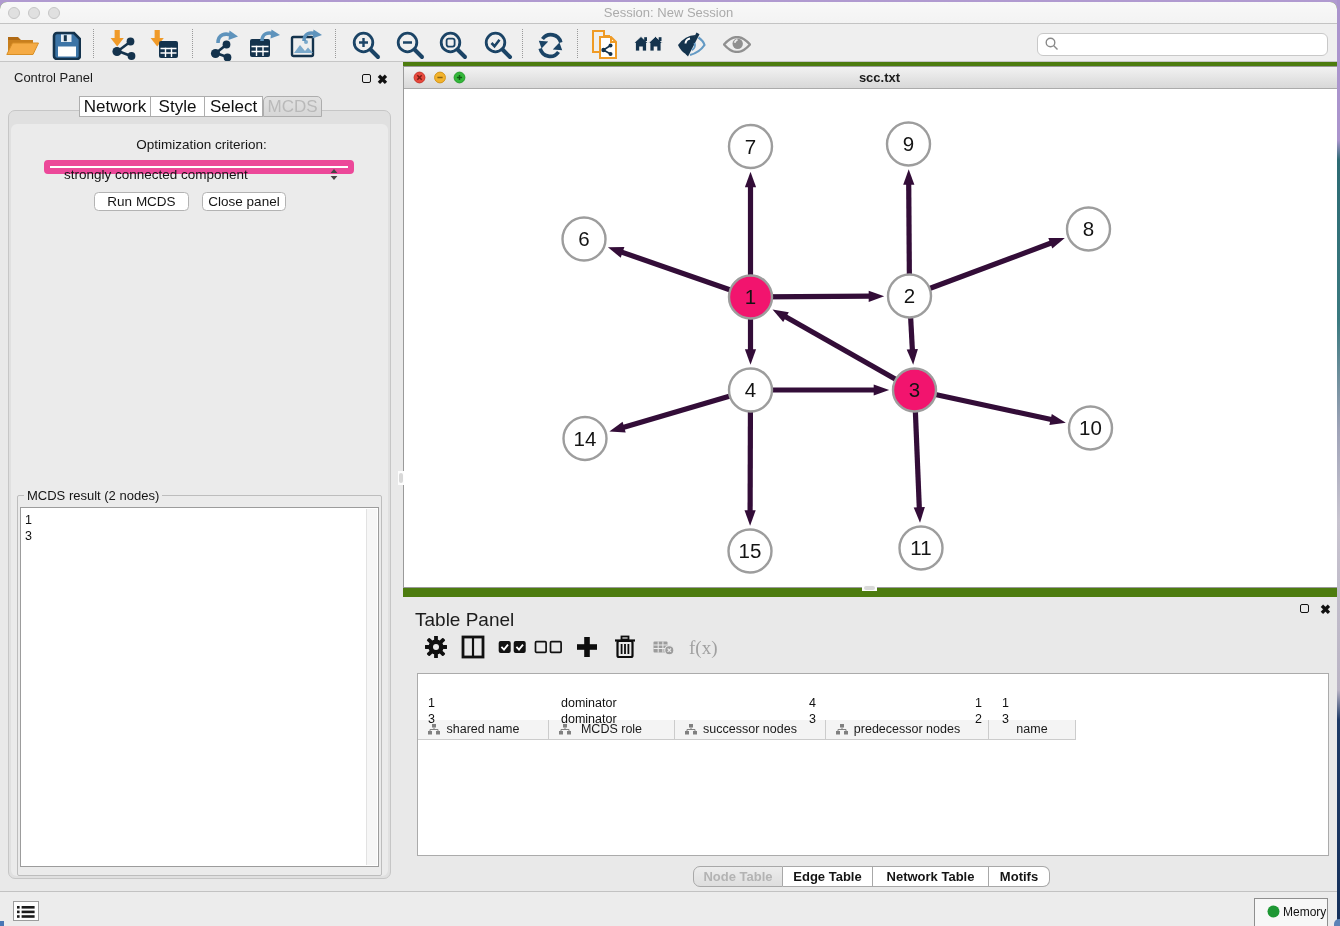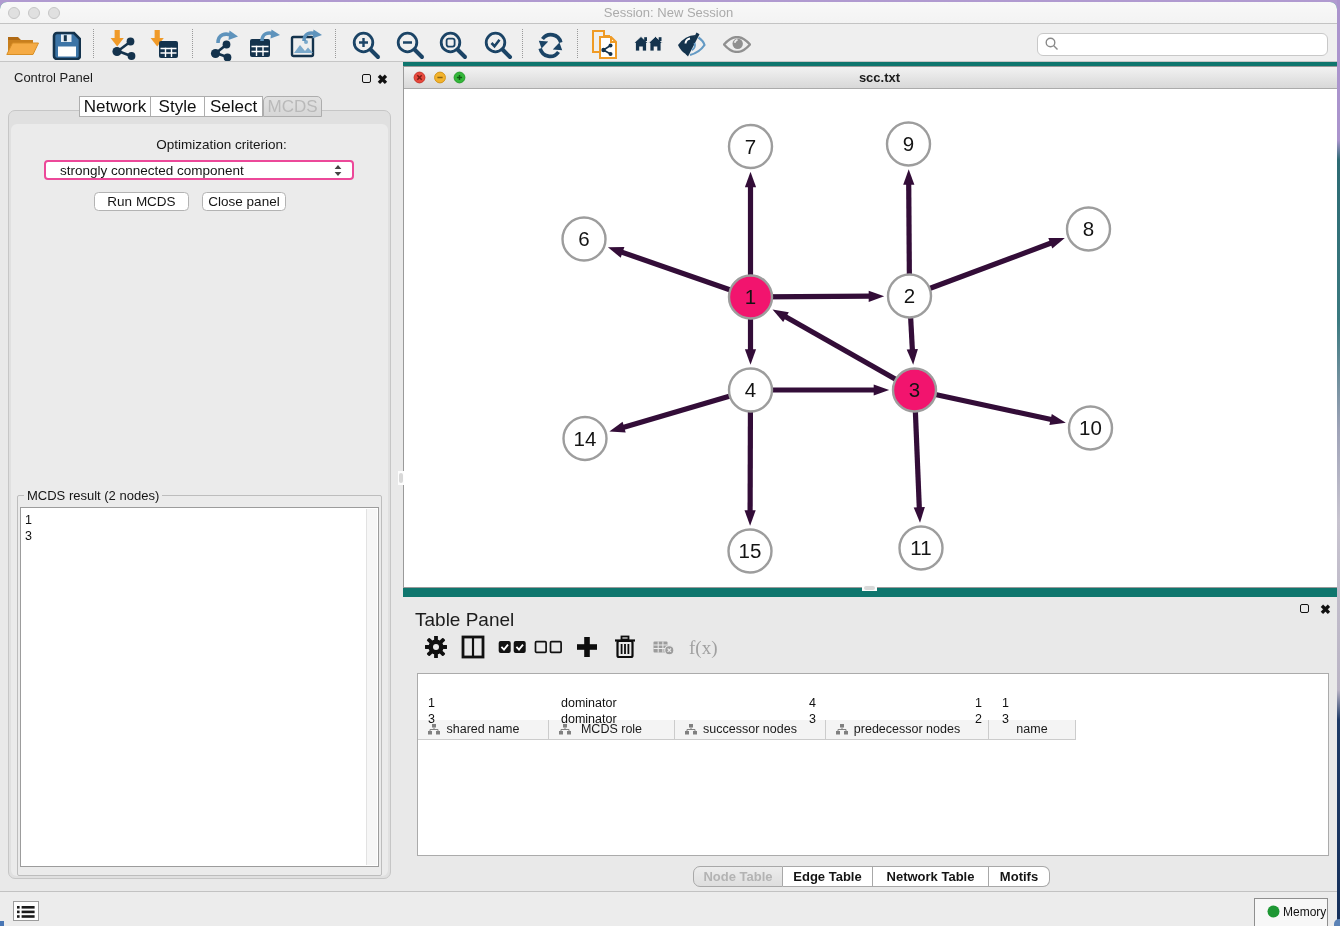--- a/index.html
+++ b/index.html
@@ -2,21 +2,21 @@
 <html><head>
 <meta charset="utf-8">
 <style>
   html,body{margin:0;padding:0;}
   body{width:1340px;height:926px;overflow:hidden;position:relative;
        font-family:"Liberation Sans",sans-serif;
        background:#b09ad0;}
   #rightstrip{position:absolute;right:0;top:0;width:3px;height:926px;z-index:9;
     background:linear-gradient(180deg,#ab94cd 0,#ab94cd 140px,#2d6b74 160px,#3b7a80 320px,#9fa3b8 430px,#c7c3cf 520px,#b9b3c4 690px,#1d3a66 720px,#16305b 926px);}
   #appwin{position:absolute;left:0;top:2px;width:1337px;height:924px;
-    background:#0f766e;border-radius:7px 7px 0 0;overflow:hidden;}
+    background:#4d7c0f;border-radius:7px 7px 0 0;overflow:hidden;}
   
   #titlebar{position:absolute;left:0;top:0;width:1337px;height:21px;
     background:linear-gradient(#f8f8f8,#f3f3f3);border-bottom:1px solid #c3c3c3;}
   .tl{position:absolute;top:5px;width:12px;height:12px;border-radius:50%;
     background:#e0e0e0;border:1px solid #c5c5c5;box-sizing:border-box;}
   #wintitle{position:absolute;top:3px;left:0;width:1337px;text-align:center;
     font-size:13px;color:#ababab;}
   
   #toolbar{position:absolute;left:0;top:22px;width:1337px;height:37px;
     background:#efefef;border-bottom:1px solid #c6c6c6;}
@@ -30,23 +30,23 @@
   #cp-title{position:absolute;left:14px;top:8px;font-size:13px;color:#1c1c1c;}
   .panefloat{position:absolute;width:9px;height:9px;border:1.6px solid #111;border-radius:2px;box-sizing:border-box;}
   .panex{position:absolute;font-size:13px;font-weight:bold;color:#111;}
   .tab{position:absolute;top:34px;height:21px;z-index:3;box-sizing:border-box;border:1px solid #adadad;
     background:#fff;font-size:17px;text-align:center;line-height:20px;color:#101010;}
   .tabsel{background:linear-gradient(#e2e2e2,#d6d6d6);color:#b9b9b9;border-radius:5px 5px 0 0;}
   #tabpane{position:absolute;left:8px;top:48px;width:383px;height:769px;
     background:#e0e0e0;border:1px solid #c6c6c6;border-radius:7px;box-sizing:border-box;}
   #mcdspanel{position:absolute;left:11px;top:62px;width:377px;height:752px;
     background:#ebebeb;border-radius:6px;}
-  #optlabel{position:absolute;left:0;top:75px;width:403px;text-align:center;font-size:13.5px;color:#161616;padding-left:20px;}
-  #dropdown{position:absolute;left:44px;top:98px;width:310px;height:20px;background:#fff;
-    border:2px solid #ec4899;border-radius:4px;box-sizing:border-box;}
+  #optlabel{position:absolute;left:0;top:75px;width:403px;text-align:center;font-size:13.5px;color:#161616;}
+  #dropdown{position:absolute;left:44px;top:98px;width:310px;height:14px;background:#fff;
+    border:6px solid #ec4899;border-radius:4px;box-sizing:border-box;}
   #ddtext{position:absolute;left:14px;top:1px;font-size:13.5px;color:#141414;}
   .btn{position:absolute;top:130px;height:19px;background:#fff;border:1px solid #b3b3b3;
     border-radius:4.5px;box-sizing:border-box;font-size:13.5px;color:#161616;text-align:center;line-height:17px;}
   #fieldset{position:absolute;left:17px;top:433px;width:365px;height:381px;
     border:1px solid #bdbdbd;border-radius:2px;box-sizing:border-box;}
   #fslegend{position:absolute;left:6px;top:-8px;background:#ebebeb;padding:0 3px;
     font-size:13px;color:#141414;}
   #fsinner{position:absolute;left:2px;top:11px;width:359px;height:360px;background:#fff;
     border:1px solid #9c9c9c;box-sizing:border-box;}
   #fsscroll{position:absolute;right:1px;top:1px;width:10px;height:356px;background:#f6f6f6;border-left:1px solid #e2e2e2;}

